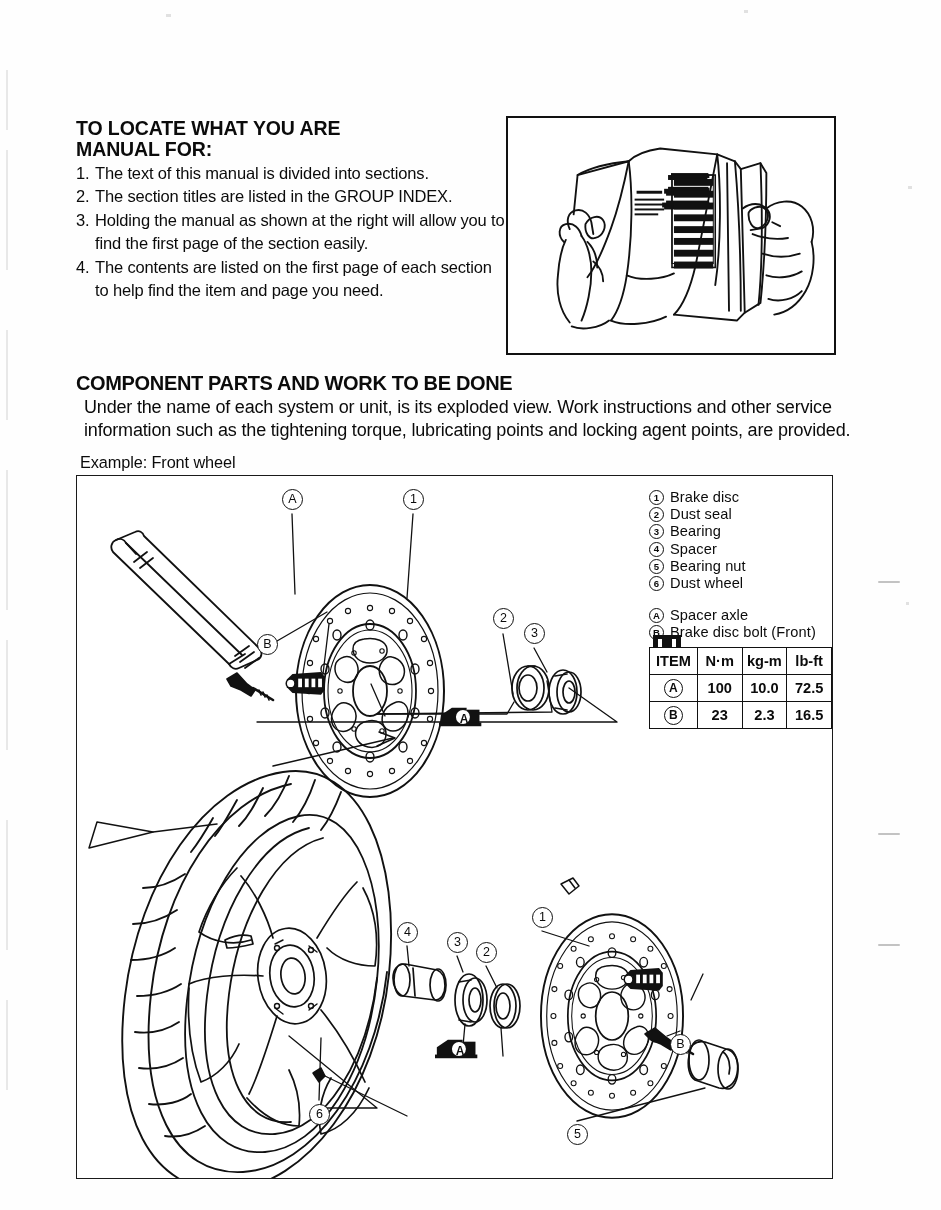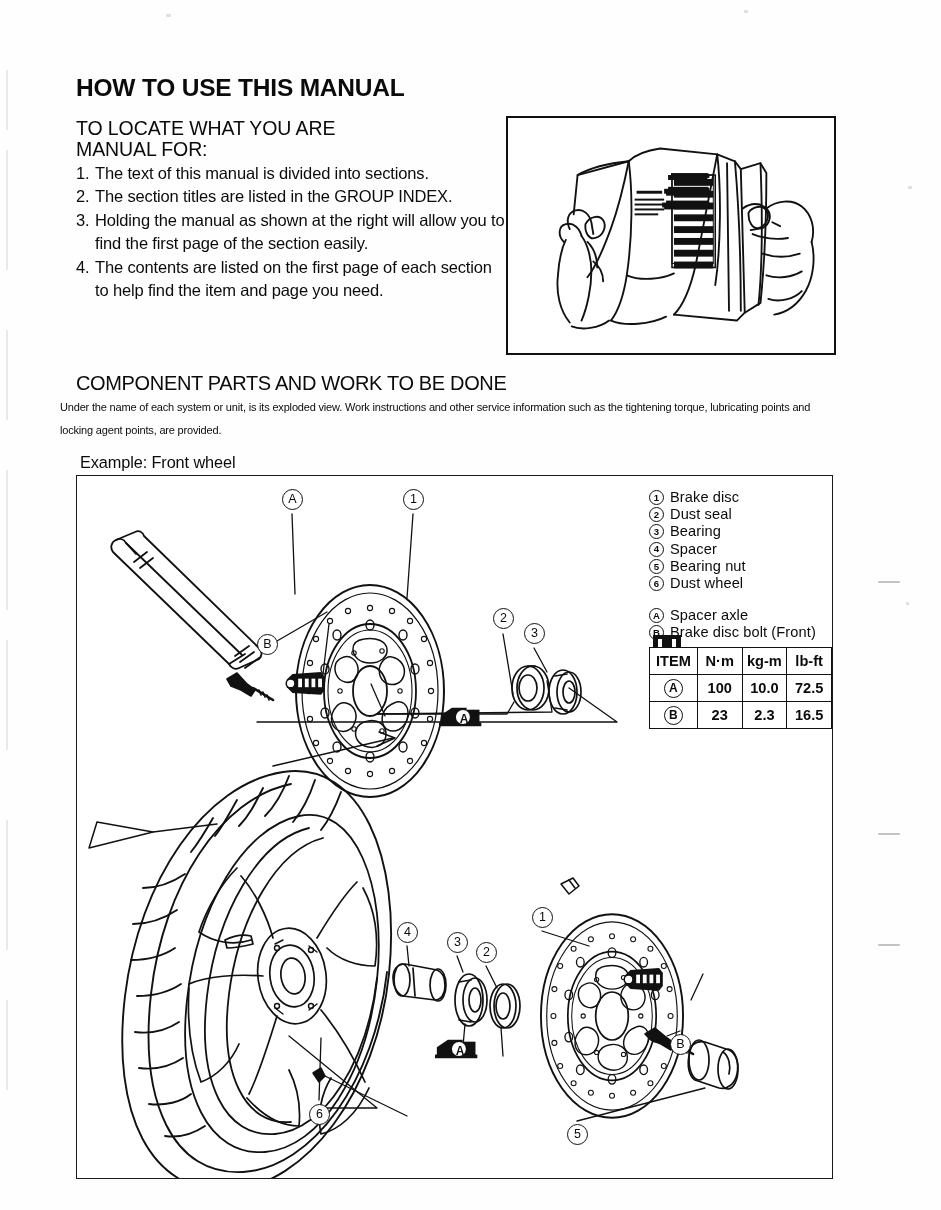--- a/index.html
+++ b/index.html
@@ -16,44 +16,44 @@
   .speck{position:absolute;background:#c9c9c9;opacity:.55;pointer-events:none;}
   .edge-mark{position:absolute;background:#7d7d7d;opacity:.45;height:2px;border-radius:1px;pointer-events:none;}
   .left-bar{position:absolute;left:6px;width:2px;background:#d2d2d2;opacity:.5;}
 
   h1.title{
     position:absolute;left:76px;top:74px;margin:0;
     font-size:24.5px;font-weight:bold;letter-spacing:-0.2px;
   }
   h2.sub{
     position:absolute;left:76px;top:118px;margin:0;
-    font-size:19.5px;font-weight:normal;line-height:20.5px;letter-spacing:-0.1px;
+    font-size:19.5px;font-weight:bold;line-height:20.5px;letter-spacing:-0.1px;
     width:420px;
   }
   ol.steps{
     position:absolute;left:76px;top:162px;margin:0;padding:0;list-style:none;
     width:430px;font-size:16.5px;line-height:23.4px;letter-spacing:-0.15px;
   }
   ol.steps li{display:flex;margin:0;}
   ol.steps li .num{width:19px;flex:0 0 19px;}
   ol.steps li .txt{flex:1;}
 
   .illo-box{
     position:absolute;left:506px;top:116px;width:330px;height:239px;
     border:2px solid #111;background:#fff;box-sizing:border-box;
   }
   .illo-box svg{display:block;width:100%;height:100%;}
 
   h2.section{
     position:absolute;left:76px;top:372px;margin:0;
-    font-size:20px;font-weight:normal;letter-spacing:-0.35px;
+    font-size:20px;font-weight:bold;letter-spacing:-0.35px;
   }
   p.para{
-    position:absolute;left:60px;top:396px;width:770px;margin:0;
-    font-size:11px;line-height:23px;letter-spacing:-0.18px;
+    position:absolute;left:84px;top:396px;width:770px;margin:0;
+    font-size:18px;line-height:23px;letter-spacing:-0.18px;
   }
   p.example{
     position:absolute;left:76px;top:449px;margin:4px;
     font-size:16.3px;letter-spacing:-0.1px;
   }
 
   .diagram-box{
     position:absolute;left:76px;top:475px;width:757px;height:704px;
     border:1.6px solid #1a1a1a;background:#fff;box-sizing:border-box;overflow:hidden;
   }
@@ -115,21 +115,20 @@
   <div class="left-bar" style="top:820px;height:130px;"></div>
   <div class="left-bar" style="top:1000px;height:90px;"></div>
   <div class="edge-mark" style="left:878px;top:581px;width:22px;"></div>
   <div class="edge-mark" style="left:878px;top:833px;width:22px;"></div>
   <div class="edge-mark" style="left:878px;top:944px;width:22px;"></div>
   <div class="speck" style="left:166px;top:14px;width:5px;height:3px;"></div>
   <div class="speck" style="left:744px;top:10px;width:4px;height:3px;"></div>
   <div class="speck" style="left:908px;top:186px;width:4px;height:3px;"></div>
   <div class="speck" style="left:906px;top:602px;width:3px;height:3px;"></div>
 
-  <h1 class="title">HOW TO USE THIS MANUAL</h1>
 
   <h2 class="sub">
     <span>TO LOCATE WHAT YOU ARE</span><br>
     <span>MANUAL FOR:</span>
   </h2>
 
   <ol class="steps">
     <li>
       <span class="num">1.</span>
       <span class="txt">The text of this manual is divided into sections.</span>

